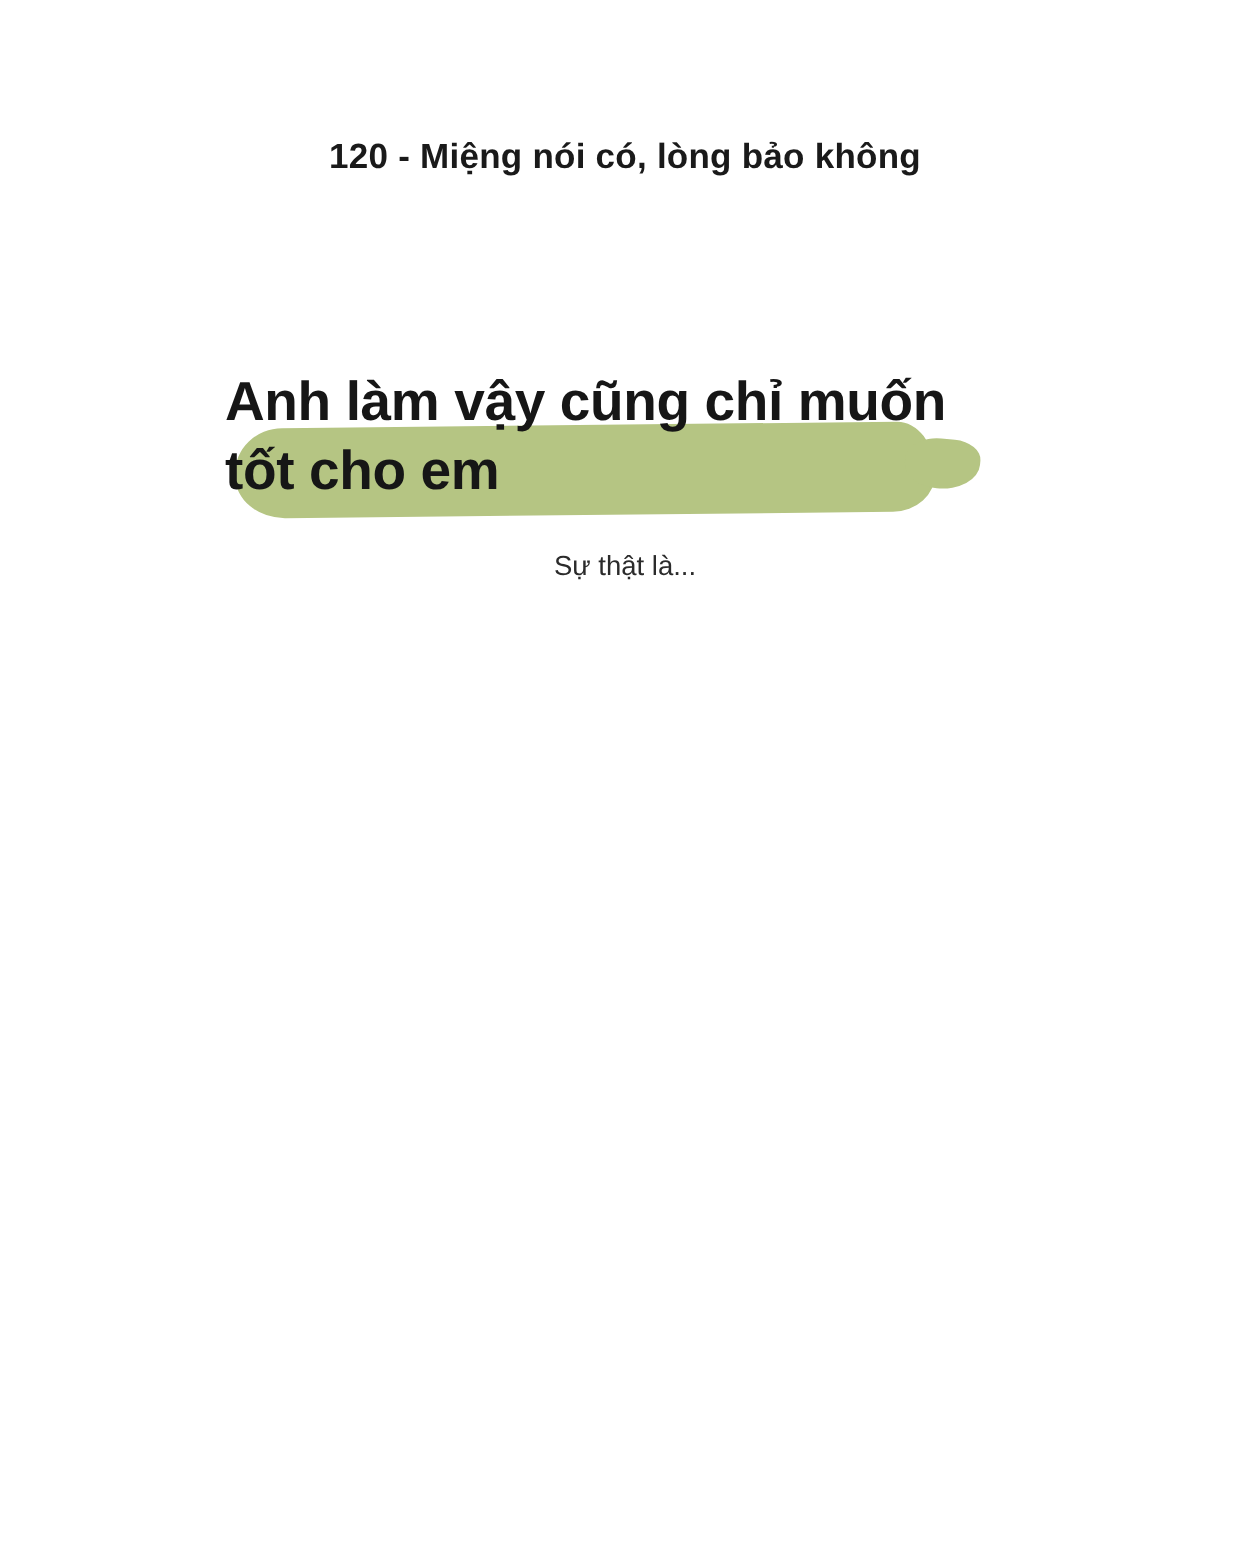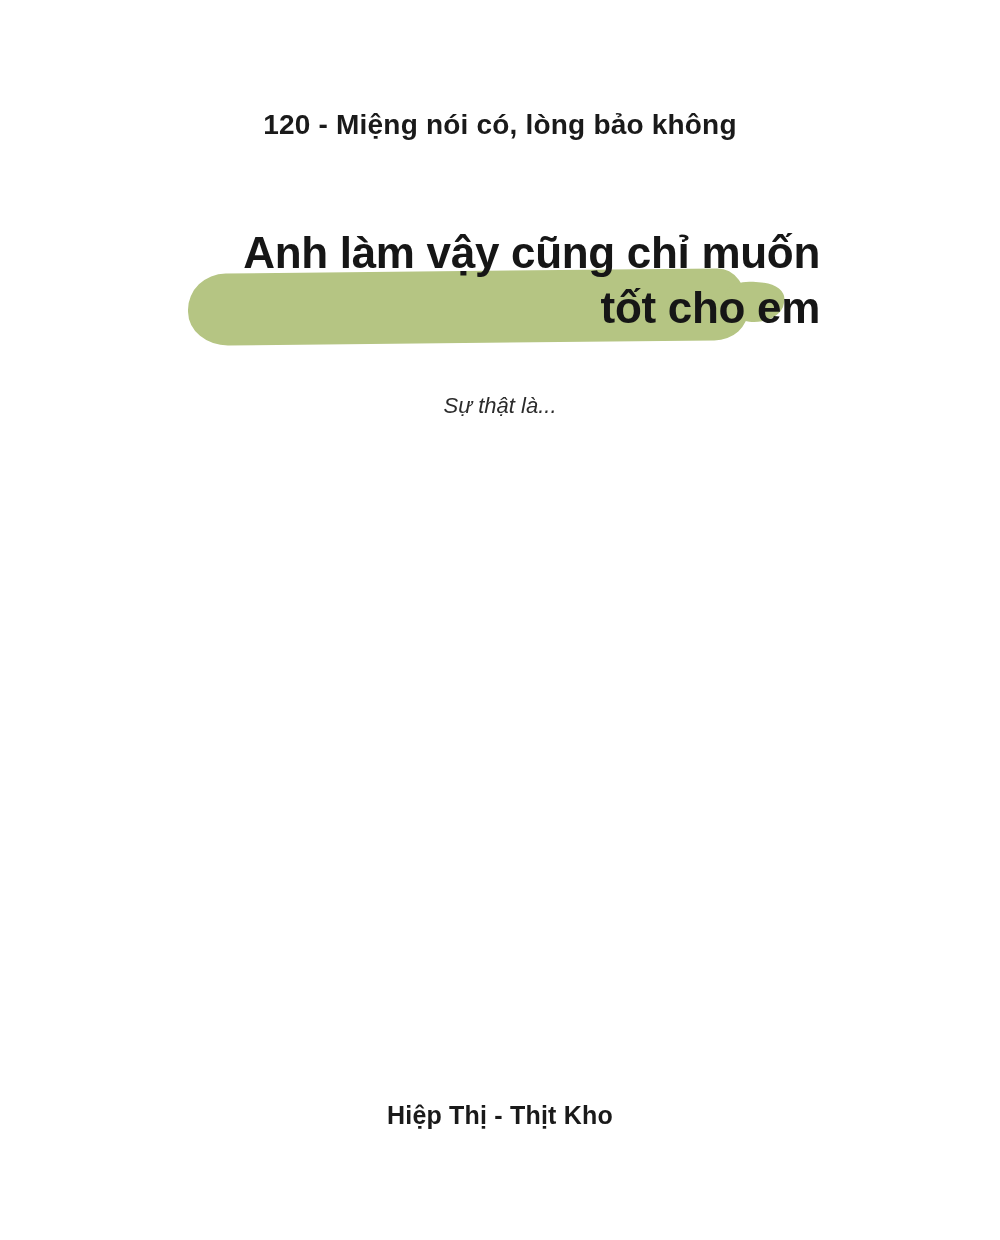--- a/index.html
+++ b/index.html
@@ -15,39 +15,40 @@
     position: relative;
     overflow: hidden;
   }
   .page {
     width: 1000px;
     height: 1240px;
     position: relative;
     display: flex;
     flex-direction: column;
     align-items: center;
+    gap: 36px;
   }
 
   
   .page-header {
     margin-top: 108px;
     font-size: 28px;
     font-weight: bold;
     letter-spacing: 0.2px;
     color: #1a1a1a;
     text-align: center;
     line-height: 1.2;
   }
 
   
   .quote-block {
-    margin-top: 83px;
+    margin-top: 116px;
     position: relative;
     width: 640px;
-    text-align: right;
+    text-align: left;
   }
   .highlight-brush {
     position: absolute;
     left: 8px;
     top: 46px;
     width: 560px;
     height: 72px;
     background: #b5c583;
     border-radius: 38px 30px 34px 40px / 36px 40px 30px 34px;
     z-index: 0;
@@ -69,23 +70,21 @@
     z-index: 1;
     font-size: 44px;
     font-weight: bold;
     line-height: 1.25;
     color: #161616;
     letter-spacing: -0.3px;
   }
 
   
   .truth-label {
-    margin-top: 58px;
     font-size: 22px;
-    font-style: italic;
     color: #2b2b2b;
     text-align: center;
   }
 
   
   .answer {
     margin-top: 48px;
     width: 620px;
     text-align: center;
     font-size: 35px;
@@ -115,15 +114,14 @@
   <div class="page-header">120 - Miệng nói có, lòng bảo không</div>
 
   <div class="quote-block">
     <div class="highlight-brush" style="background: rgb(181, 197, 131);"></div>
     <div class="quote-text">Anh làm vậy cũng chỉ muốn tốt cho em</div>
   </div>
 
   <div class="truth-label">Sự thật là...</div>
 
 
-  <div class="footer">Hiệp Thị - Thịt Kho</div>
 
 </div>
 
 </body></html>

